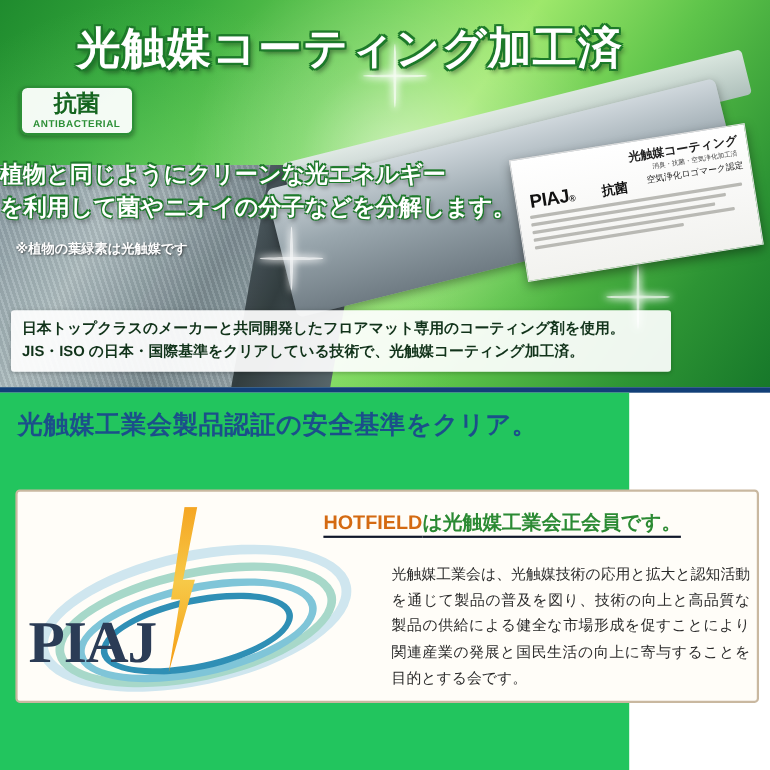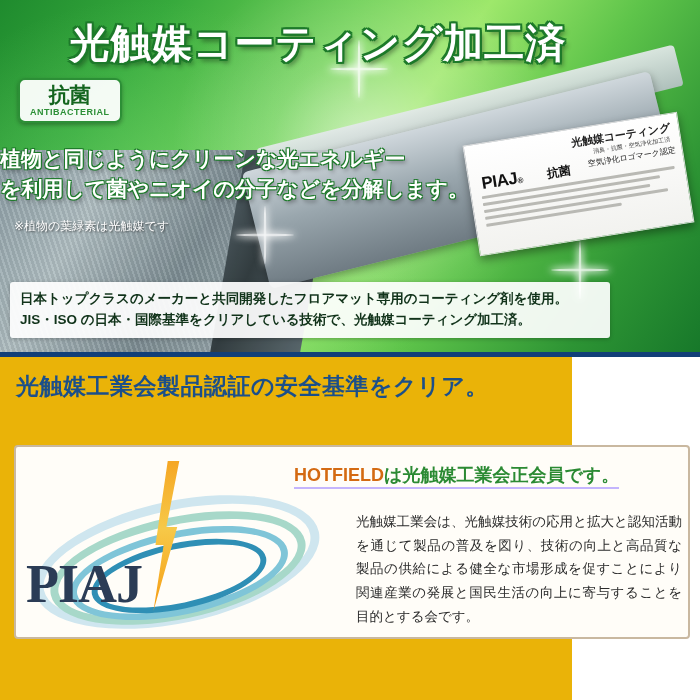--- a/index.html
+++ b/index.html
@@ -82,21 +82,21 @@
   .badge .en{font-size:9px;font-weight:bold;color:#2c8f36;letter-spacing:.5px;margin-top:1px;white-space:nowrap;}
 
   
   .lead{position:absolute;left:0;top:144px;}
   .lead .l{
     font-size:21px;font-weight:bold;color:#ffffff;line-height:1.45;
     text-shadow:1px 1px 0 #1d7a2a,-1px 1px 0 #1d7a2a,1px -1px 0 #1d7a2a,-1px -1px 0 #1d7a2a,2px 3px 4px rgba(0,0,0,.4);
     white-space:nowrap;
   }
   .note{
-    position:absolute;left:14px;top:218px;font-size:12px;color:#ffffff;font-weight:normal;
+    position:absolute;left:14px;top:218px;font-size:12px;color:#ffffff;font-weight:bold;
     text-shadow:1px 1px 2px rgba(0,0,0,.6);white-space:nowrap;text-align:right;
   }
 
   
   .label-card{
     position:absolute;left:470px;top:128px;width:215px;height:110px;
     background:linear-gradient(180deg,#ffffff 0%,#f2f2ef 100%);
     transform:rotate(-9deg);
     box-shadow:0 4px 10px rgba(0,0,0,.4);
     border:1px solid #ddd;
@@ -121,21 +121,21 @@
     background:rgba(255,255,255,.92);
     border-radius:3px;
     box-shadow:0 1px 4px rgba(0,0,0,.25);
     padding:7px 10px;box-sizing:border-box;
   }
   .strip p{margin:0;font-size:13.5px;color:#11331a;font-weight:bold;line-height:1.55;white-space:nowrap;}
 
   .divider{position:absolute;left:0;top:352px;width:700px;height:5px;background:#123f78;}
 
   
-  .bottom{position:absolute;left:0;top:357px;width:572px;height:343px;background:#eab308;}
+  .bottom{position:absolute;left:0;top:357px;width:572px;height:343px;background:#22c55e;}
   .b-head{position:absolute;left:16px;top:12px;}
   .b-head div{
     font-size:23px;font-weight:bold;color:#1b4f8a;line-height:1.55;white-space:nowrap;
     letter-spacing:.5px;
   }
 
   .card{
     position:absolute;left:14px;top:88px;width:672px;height:190px;
     border:2px solid #c9b8a0;border-radius:4px;background:#fffdf8;
     overflow:hidden;
@@ -156,21 +156,21 @@
   }
   .piaj-text{
     position:absolute;left:6px;top:78px;font-size:54px;font-weight:bold;color:#2b3c56;
     letter-spacing:-1px;font-family:"Liberation Serif",serif;
   }
   .card-title{
     position:absolute;left:278px;top:16px;font-size:18px;font-weight:bold;white-space:nowrap;
   }
   .card-title .b{color:#d46a12;}
   .card-title .g{color:#2b8a33;}
-  .card-title .u{border-bottom:2px solid #c4b5fd;padding-bottom:2px;}
+  .card-title .u{border-bottom:2px solid #0f172a;padding-bottom:2px;}
   .card-body{
     position:absolute;left:340px;top:63px;width:326px;
     font-size:13.5px;color:#2b2b2b;line-height:1.75;text-align:justify;
   }
 </style>
 </head>
 <body>
 
 <div class="page">
 

